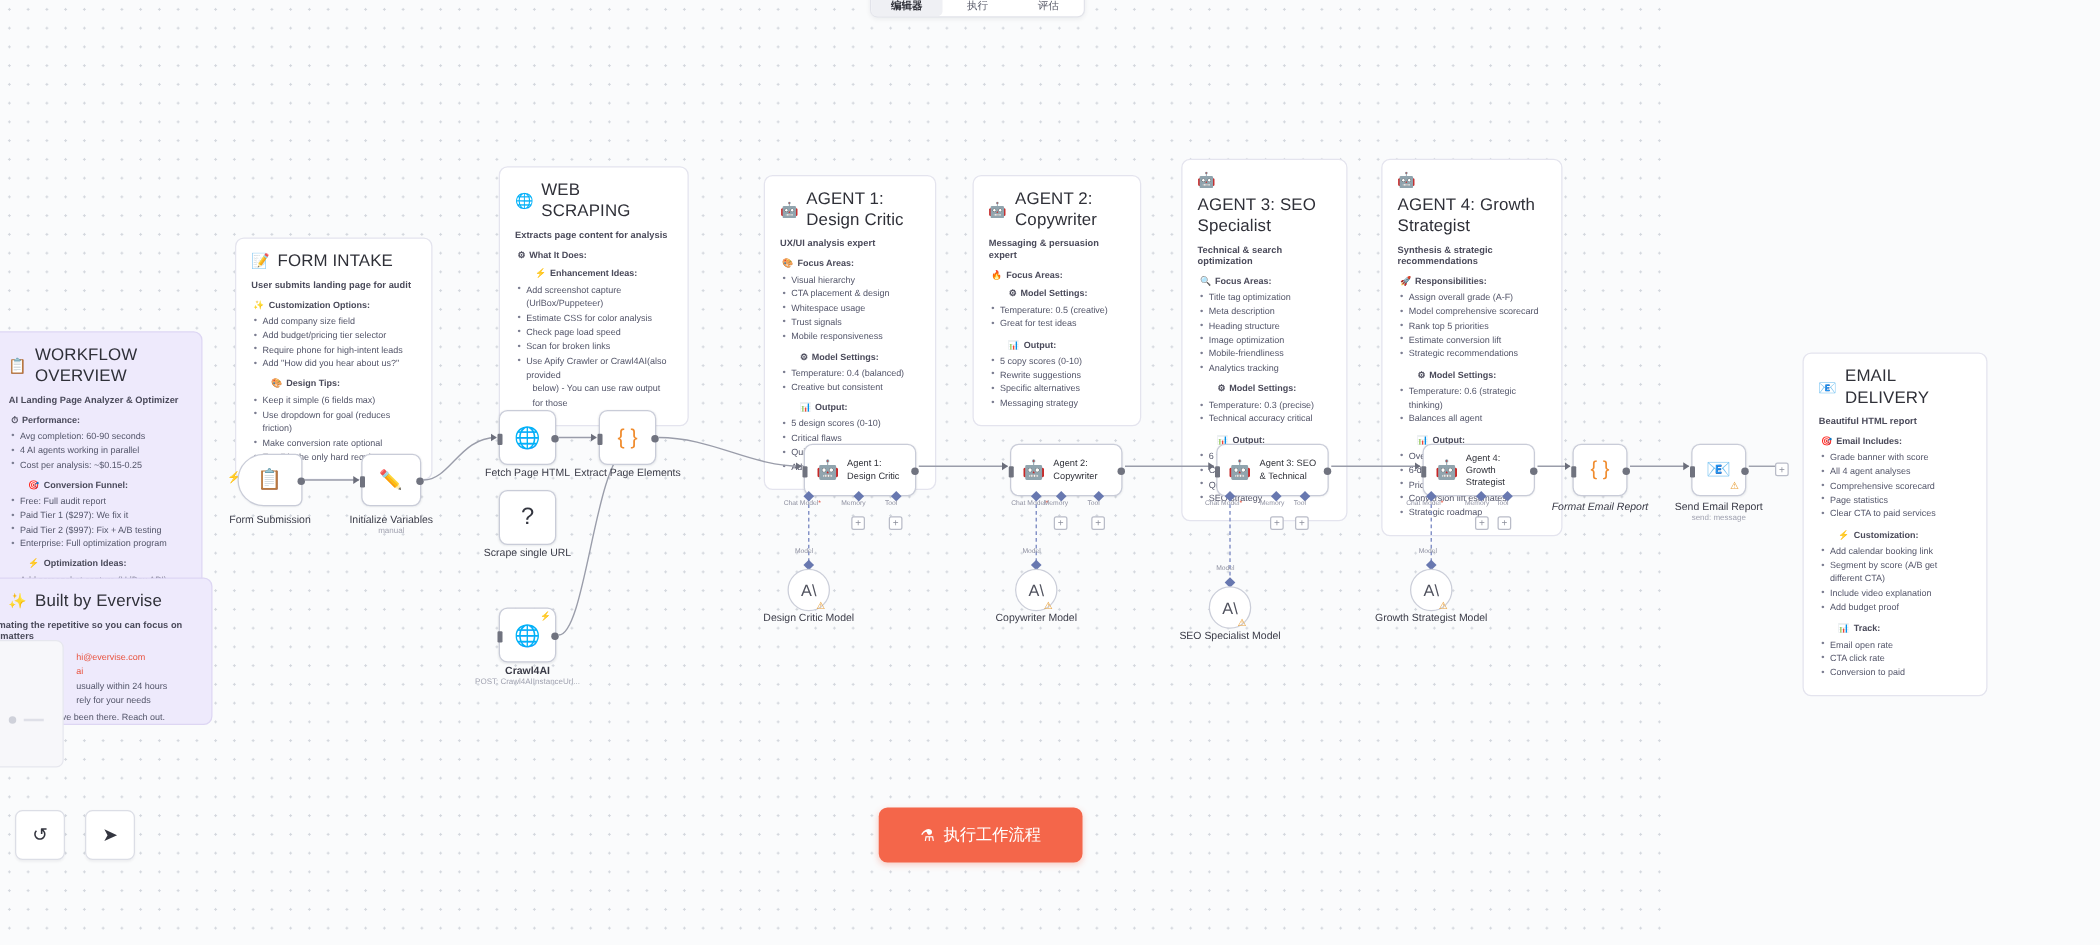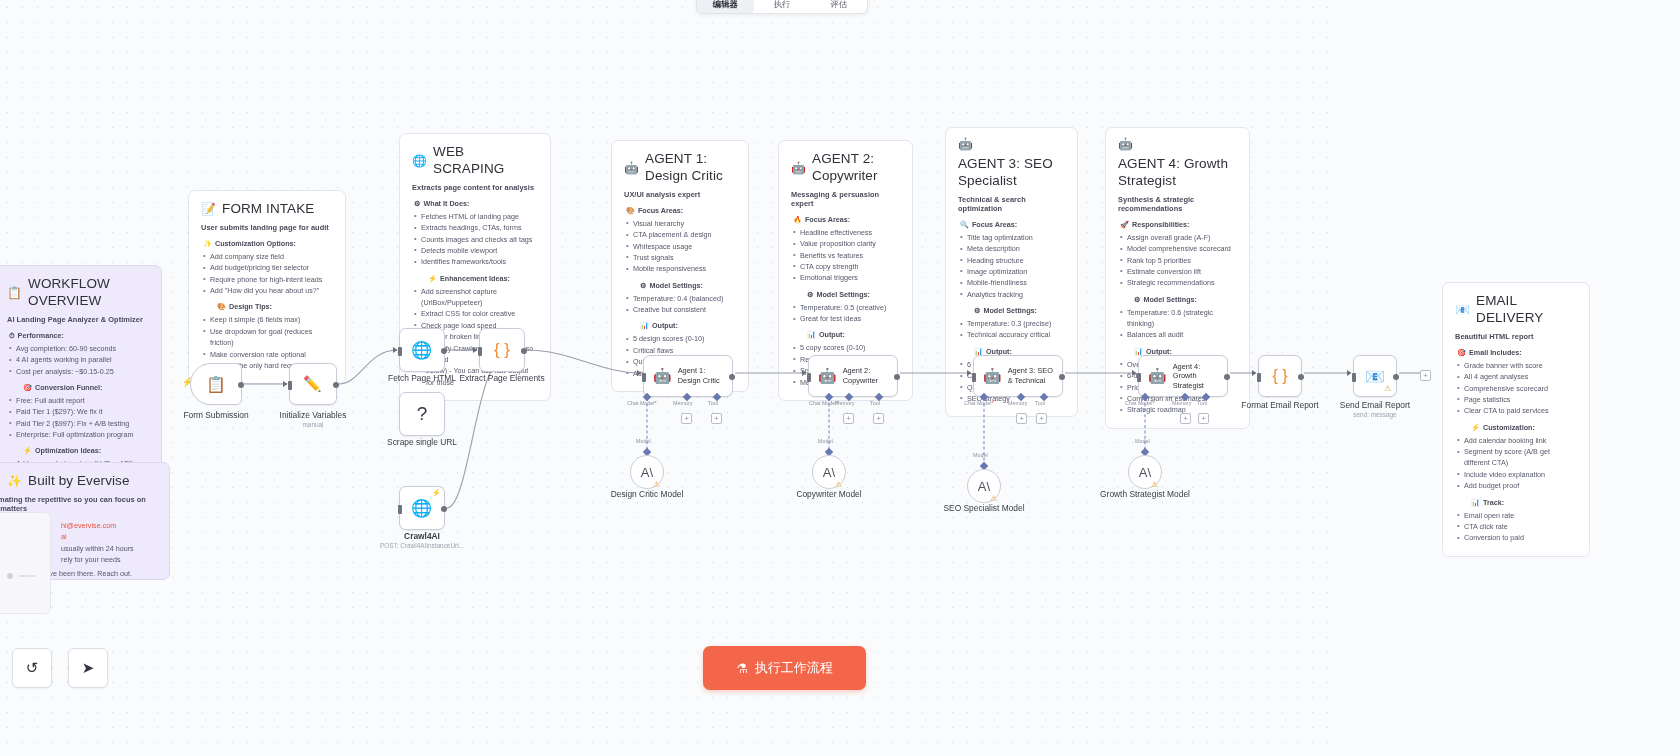--- a/index.html
+++ b/index.html
@@ -265,34 +265,27 @@
   <div class="note white" style="left:399px; top:133px; width:152px;">
     <div class="note-title">
       <span class="nt-ico">🌐</span>
       <span class="nt-txt">WEB SCRAPING</span>
     </div>
     <div class="note-sub">Extracts page content for analysis</div>
     <div class="sec-head">
       <span>⚙</span>
       <span>What It Does:</span>
     </div>
-    <ul class="blist">
-      <li>Fetches HTML of landing page</li>
-      <li>Extracts headings, CTAs, forms</li>
-      <li>Counts images and checks alt tags</li>
-      <li>Detects mobile viewport</li>
-      <li>Identifies frameworks/tools</li>
-    </ul>
     <div class="sec-head ind">
       <span>⚡</span>
       <span>Enhancement Ideas:</span>
     </div>
     <ul class="blist">
       <li>Add screenshot capture (UrlBox/Puppeteer)</li>
-      <li>Extract CSS for color creative</li>
+      <li>Estimate CSS for color analysis</li>
       <li>Check page load speed</li>
       <li>Scan for broken links</li>
       <li>Use Apify Crawler or Crawl4AI(also provided</li>
       <li class="cont">below) - You can use raw output for those</li>
     </ul>
   </div>
 
   <div class="note white" style="left:611px; top:140px; width:138px;">
     <div class="note-title">
       <span class="nt-ico">🤖</span>
@@ -333,27 +326,20 @@
   <div class="note white" style="left:778px; top:140px; width:135px;">
     <div class="note-title">
       <span class="nt-ico">🤖</span>
       <span class="nt-txt">AGENT 2: Copywriter</span>
     </div>
     <div class="note-sub">Messaging &amp; persuasion expert</div>
     <div class="sec-head">
       <span>🔥</span>
       <span>Focus Areas:</span>
     </div>
-    <ul class="blist">
-      <li>Headline effectiveness</li>
-      <li>Value proposition clarity</li>
-      <li>Benefits vs features</li>
-      <li>CTA copy strength</li>
-      <li>Emotional triggers</li>
-    </ul>
     <div class="sec-head ind">
       <span>⚙</span>
       <span>Model Settings:</span>
     </div>
     <ul class="blist">
       <li>Temperature: 0.5 (creative)</li>
       <li>Great for test ideas</li>
     </ul>
     <div class="sec-head ind">
       <span>📊</span>
@@ -421,21 +407,21 @@
       <li>Rank top 5 priorities</li>
       <li>Estimate conversion lift</li>
       <li>Strategic recommendations</li>
     </ul>
     <div class="sec-head ind">
       <span>⚙</span>
       <span>Model Settings:</span>
     </div>
     <ul class="blist">
       <li>Temperature: 0.6 (strategic thinking)</li>
-      <li>Balances all audit</li>
+      <li>Balances all agent</li>
     </ul>
     <div class="sec-head ind">
       <span>📊</span>
       <span>Output:</span>
     </div>
     <ul class="blist">
       <li>Overall grade &amp; score (/100)</li>
       <li>6-dimension scorecard</li>
       <li>Prioritized action items</li>
       <li>Conversion lift estimates</li>
@@ -638,21 +624,21 @@
     <span>A\</span>
     <div class="warn" style="left:22px; top:25px;">⚠</div>
   </div>
   <div class="node-label" style="left:1145px; top:489px;">Growth Strategist Model</div>
 
   <div class="node" style="left:1258px; top:355px; width:44px; height:42px;">
     <span style="font-size:16px;color:#f08c2e;">{ }</span>
     <div class="port sq" style="left:-2px; top:17px;"></div>
     <div class="port" style="right:-3px; top:18px;"></div>
   </div>
-  <div class="node-label" style="left:1280px; top:400px;">Format Email Report</div>
+  <div class="node-label" style="left:1280px; top:400px;font-style:italic;">Format Email Report</div>
 
   <div class="node" style="left:1353px; top:355px; width:44px; height:42px;">
     <span style="font-size:16px;">📧</span>
     <div class="warn" style="left:30px; top:29px;">⚠</div>
     <div class="port sq" style="left:-2px; top:17px;"></div>
     <div class="port" style="right:-3px; top:18px;"></div>
   </div>
   <div class="node-label" style="left:1375px; top:400px;">Send Email Report</div>
   <div class="node-sublabel" style="left:1375px; top:411px;">send: message</div>
   <div class="plusbox" style="left:1420px; top:370px;">+</div>

